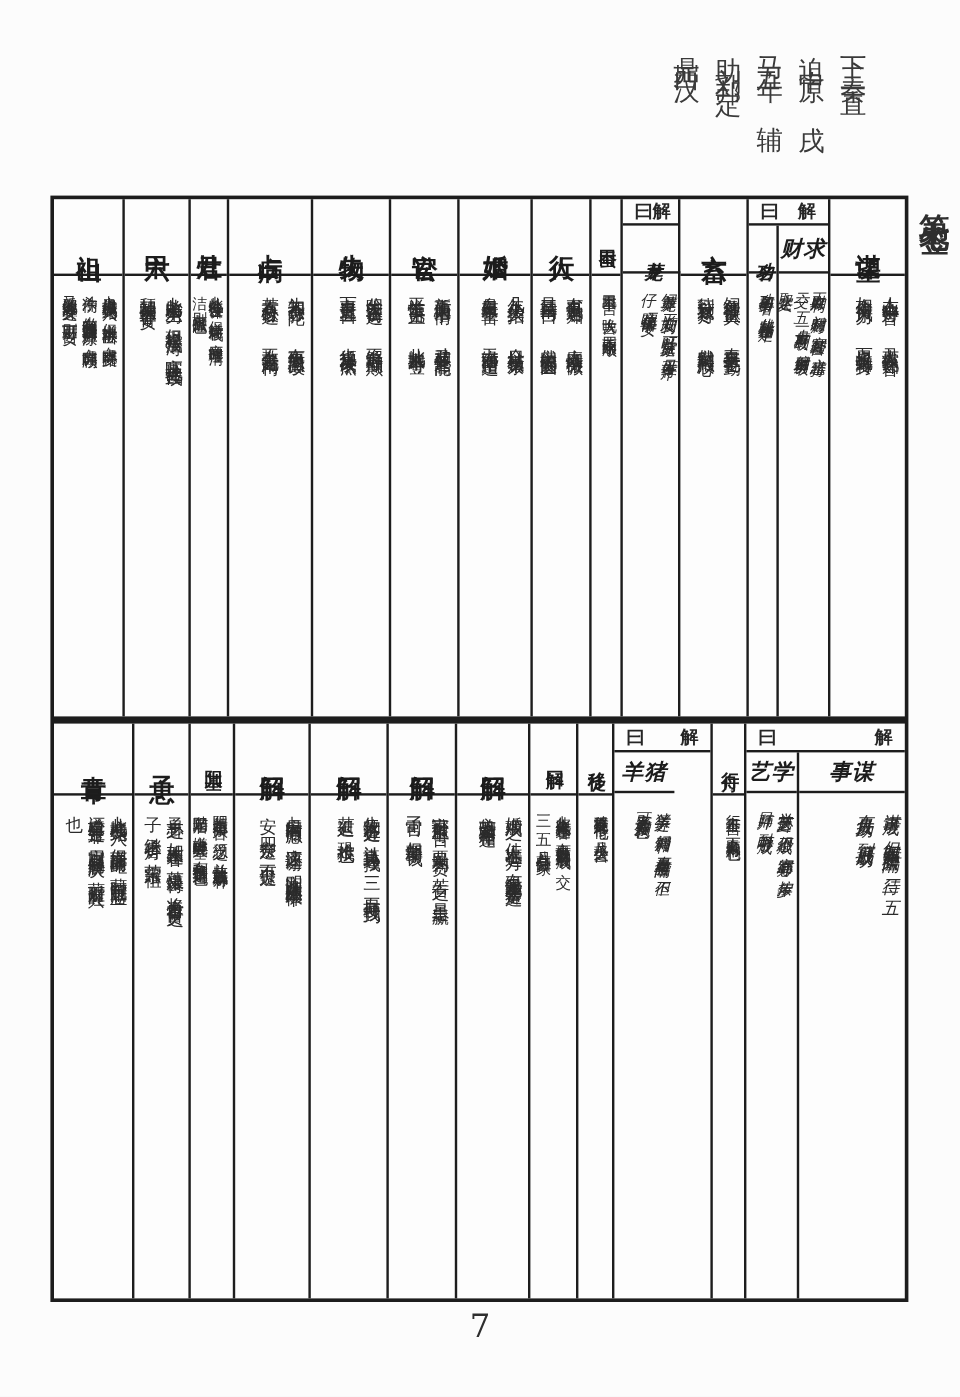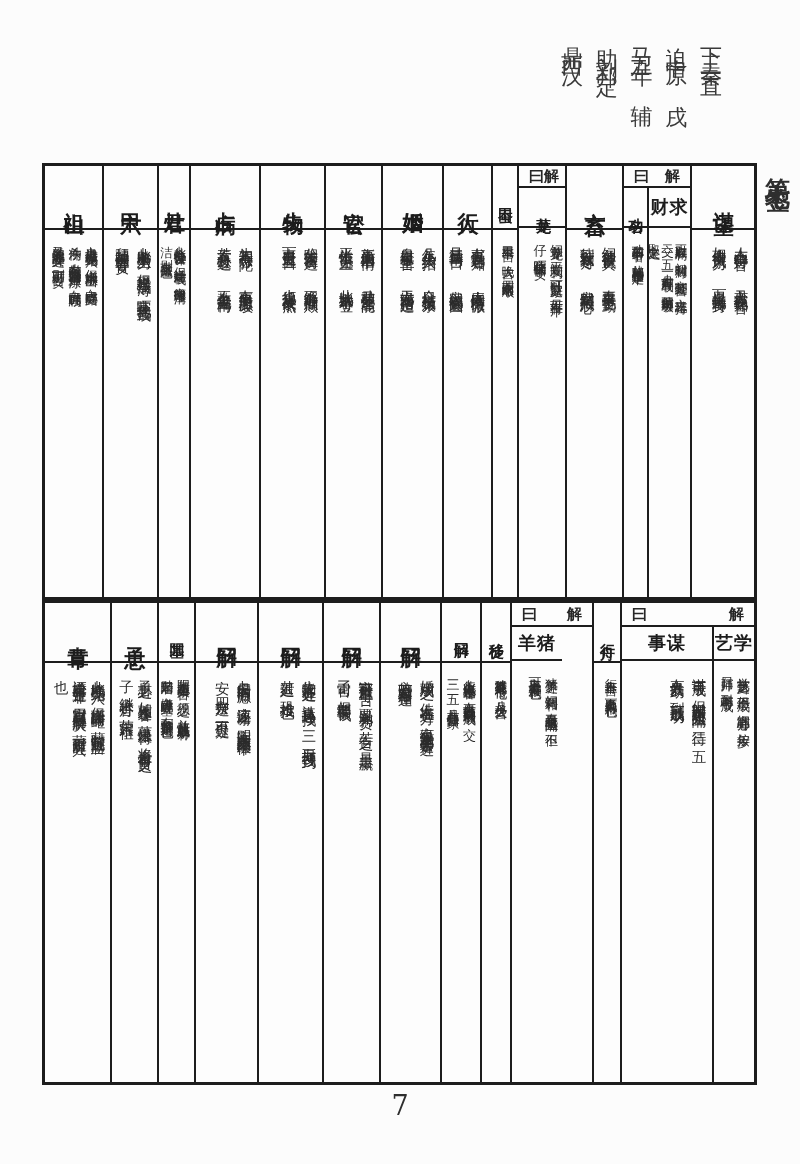--- a/index.html
+++ b/index.html
@@ -33,21 +33,21 @@
   .bd.tight{line-height:1.28;}
   .bd.small{font-size:13px;letter-spacing:1px;}
   .bd.xtight{font-size:12.5px;letter-spacing:1px;line-height:1.08;}
 
   
   .grp{display:flex;flex-direction:column;box-sizing:border-box;flex:0 0 auto;}
   .strip{display:flex;justify-content:space-between;align-items:center;
     border-bottom:2px solid #1d1d1d;font-weight:600;font-size:15px;
     padding:0 10px;box-sizing:border-box;flex:0 0 auto;}
   #t1 .strip{height:22px;} #t2 .strip{height:24px;}
-  .subrow{display:flex;flex-direction:row;flex:1 1 auto;min-height:0;}
+  .subrow{display:flex;flex-direction:row;flex:1 1 auto;min-height:0;font-style:italic;}
   .sub{display:flex;flex-direction:column;box-sizing:border-box;flex:0 0 auto;}
   .sub+.sub{border-left:2px solid #1d1d1d;}
   .sub .hd{height:38px !important;}
   #t2 .sub .hd{height:32px !important;}
 
   #page-num{position:absolute;left:0;right:0;top:1090px;text-align:center;
     font-size:27px;color:#2e2e2e;font-family:"DejaVu Serif",serif;}
   #watermark{position:absolute;left:523px;top:992px;width:247px;height:105px;
     background:rgba(235,213,163,0.95);display:flex;align-items:center;justify-content:center;}
   #watermark span{font-size:40px;font-weight:700;letter-spacing:6px;color:#caa254;
@@ -291,34 +291,34 @@
         </div>
       <div class="bd xtight">行舟上春不吉　下春顺风得利也</div>
     </div>
 
     <div class="grp" style="width:134px">
       <div class="strip">
         <span>曰</span>
         <span>解</span>
       </div>
       <div class="subrow">
+        <div class="sub" style="width:42px">
+          <div class="hd">
+              <span class="hz">艺学</span>
+            </div>
+          <div class="bd tight small">学技艺之卦　但恐不成　宜细心寻师　按年岁
+日拜师　耐心学习可成</div>
+        </div>
         <div class="sub" style="width:90px">
           <div class="hd">
               <span class="hz">事谋</span>
             </div>
           <div class="bd">谋事可成　但初时谋之有小人阻隔　待三　五
 有贵人扶助　到底可以成功</div>
         </div>
-        <div class="sub" style="width:42px">
-          <div class="hd">
-              <span class="hz">艺学</span>
-            </div>
-          <div class="bd tight small">学技艺之卦　但恐不成　宜细心寻师　按年岁
-日拜师　耐心学习可成</div>
-        </div>
       </div>
     </div>
   </div>
 
   <div id="page-num">7</div>
 
 
 </div>
 
 </body></html>

